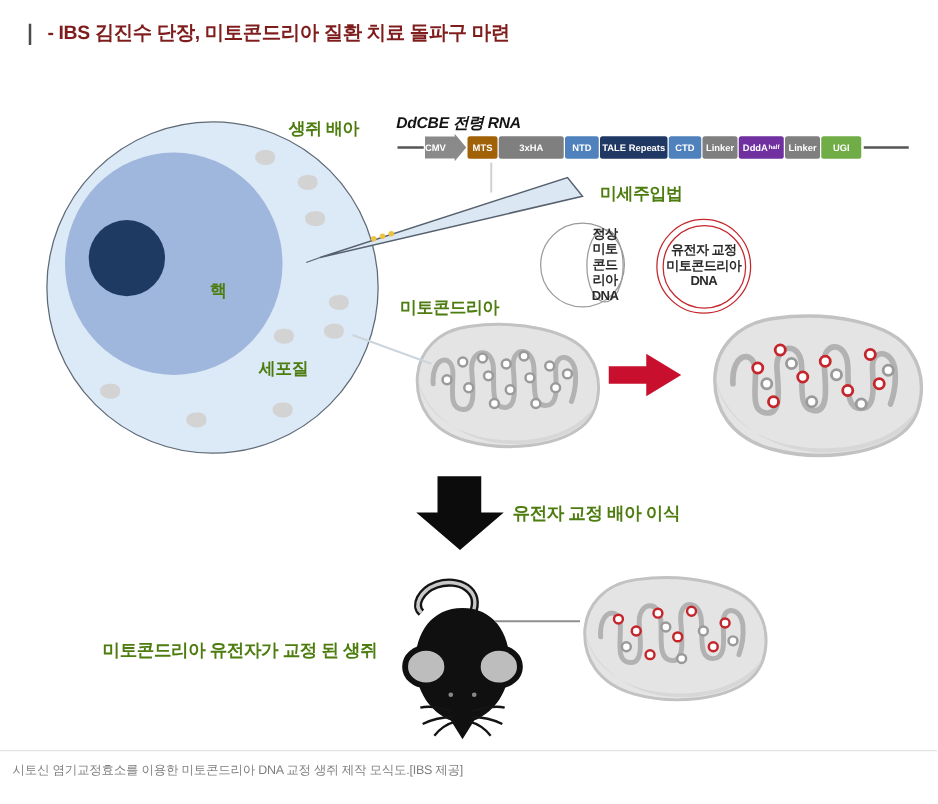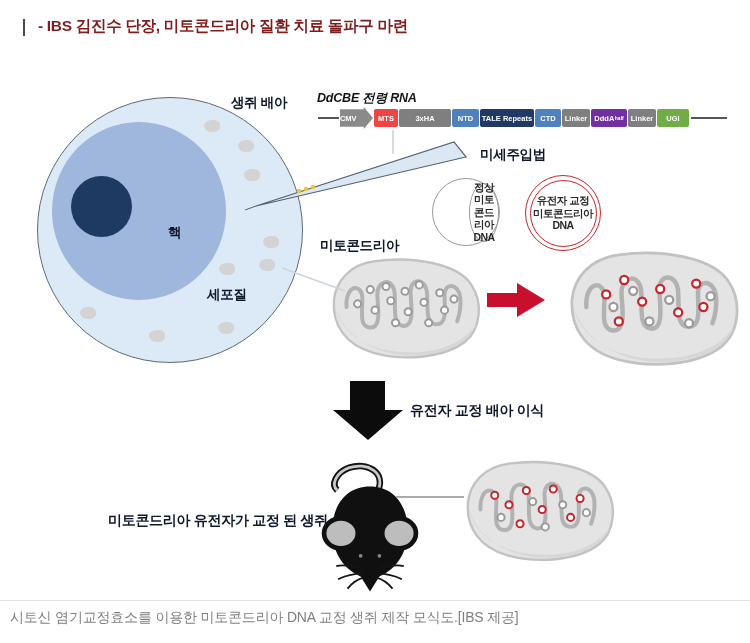--- a/index.html
+++ b/index.html
@@ -12,28 +12,28 @@
   .headline-bar { position:absolute; left:23px; top:19px; width:2px; height:17px; background:#4a4a4a; }
   .headline-text { position:absolute; left:38px; top:16px; font-size:15.5px; font-weight:700; color:#7f1d1d; letter-spacing:-0.3px; }
 
   
   .cell { position:absolute; left:37px; top:97px; width:266px; height:266px; border-radius:50%;
           background:#dce9f6; border:1.5px solid #5e6a76; }
   .nucleus { position:absolute; left:52px; top:122px; width:174px; height:178px; border-radius:50%; background:#9fb6dd; }
   .nucleolus { position:absolute; left:71px; top:176px; width:61px; height:61px; border-radius:50%; background:#1e3a63; }
   .blob { position:absolute; width:16px; height:12px; background:#d3d3d3; border-radius:55% 45% 50% 60%; }
 
-  .lbl { position:absolute; font-weight:700; color:#0f172a; font-size:13.5px; letter-spacing:-0.3px; white-space:nowrap; }
+  .lbl { position:absolute; font-weight:700; color:#4d7c0f; font-size:13.5px; letter-spacing:-0.3px; white-space:nowrap; }
   .lbl-embryo { left:231px; top:94px; }
   .lbl-nucleus { left:168px; top:224px; }
   .lbl-cyto { left:207px; top:286px; }
   .lbl-inject { left:480px; top:146px; }
   .lbl-mito { left:320px; top:237px; }
   .lbl-transplant { left:410px; top:402px; font-size:14px; }
-  .lbl-mouse { left:108px; top:512px; width:216px; text-align:right; font-size:14px; }
+  .lbl-mouse { left:82px; top:512px; width:216px; text-align:right; font-size:14px; }
 
   
   .construct-title { position:absolute; left:317px; top:90px; font-size:12.5px; font-weight:700; font-style:italic; color:#141414; letter-spacing:-0.2px; }
   .construct { position:absolute; left:318px; top:107px; height:22px; display:flex; align-items:center; }
   .c-line { height:2px; background:#555; }
   .c-line.lead { width:21px; }
   .c-line.trail { width:36px; margin-left:2px; }
   .seg { height:18px; margin-left:1px; border-radius:2px; color:#fff; font-size:7.5px; font-weight:700;
          display:flex; align-items:center; justify-content:center; white-space:nowrap; }
   .seg-pcmv { width:33px; height:22px; border-radius:0;
@@ -51,21 +51,21 @@
   .dna-normal { left:432px; top:178px; width:68px; height:68px; border:1.5px solid #9a9a9a; }
   .dna-normal .dna-inner { border:1.5px solid #9a9a9a;margin-left:36px; }
   .dna-edited { left:525px; top:175px; width:76px; height:76px; border:1.5px solid #c4262c; }
   .dna-edited .dna-inner { border:1.5px solid #c4262c; }
 
   .mito { position:absolute; }
   .mouse-svg { position:absolute; left:295px; top:458px; }
   .overlay { position:absolute; left:0; top:0; pointer-events:none; }
 
   .divider { position:absolute; left:0; top:600px; width:750px; height:1px; background:#e3e3e3; }
-  .caption { position:absolute; left:10px; top:609px; font-size:14px; color:#7f7f7f; letter-spacing:-0.2px; }
+  .caption { position:absolute; left:10px; top:609px; font-size:10px; color:#7f7f7f; letter-spacing:-0.2px; }
 </style>
 </head>
 <body>
 
 <div class="page">
 
   <div class="headline-bar"></div>
   <div class="headline-text">- IBS 김진수 단장, 미토콘드리아 질환 치료 돌파구 마련</div>
 
   <svg width="0" height="0" style="position:absolute" aria-hidden="true">
@@ -96,21 +96,21 @@
   <div class="lbl lbl-cyto">세포질</div>
   <div class="lbl lbl-inject">미세주입법</div>
   <div class="lbl lbl-mito">미토콘드리아</div>
   <div class="lbl lbl-transplant">유전자 교정 배아 이식</div>
   <div class="lbl lbl-mouse">미토콘드리아 유전자가 교정 된 생쥐</div>
 
   <div class="construct-title">DdCBE 전령 RNA</div>
   <div class="construct">
     <span class="c-line lead"></span>
     <span class="seg seg-pcmv" style="background: rgb(138, 138, 138);">pCMV</span>
-    <span class="seg w-mts" style="background: #ef4444;">MTS</span>
+    <span class="seg w-mts" style="background: #a16207;">MTS</span>
     <span class="seg w-3xha" style="background: rgb(127, 127, 127);">3xHA</span>
     <span class="seg w-ntd" style="background: rgb(79, 129, 189);">NTD</span>
     <span class="seg w-tale" style="background: rgb(32, 56, 100);">TALE Repeats</span>
     <span class="seg w-ctd" style="background: rgb(79, 129, 189);">CTD</span>
     <span class="seg w-link" style="background: rgb(127, 127, 127);">Linker</span>
     <span class="seg w-ddda" style="background: rgb(112, 48, 160);">
         <span>DddA</span>
         <span class="sub">half</span>
       </span>
     <span class="seg w-link" style="background: rgb(127, 127, 127);">Linker</span>

